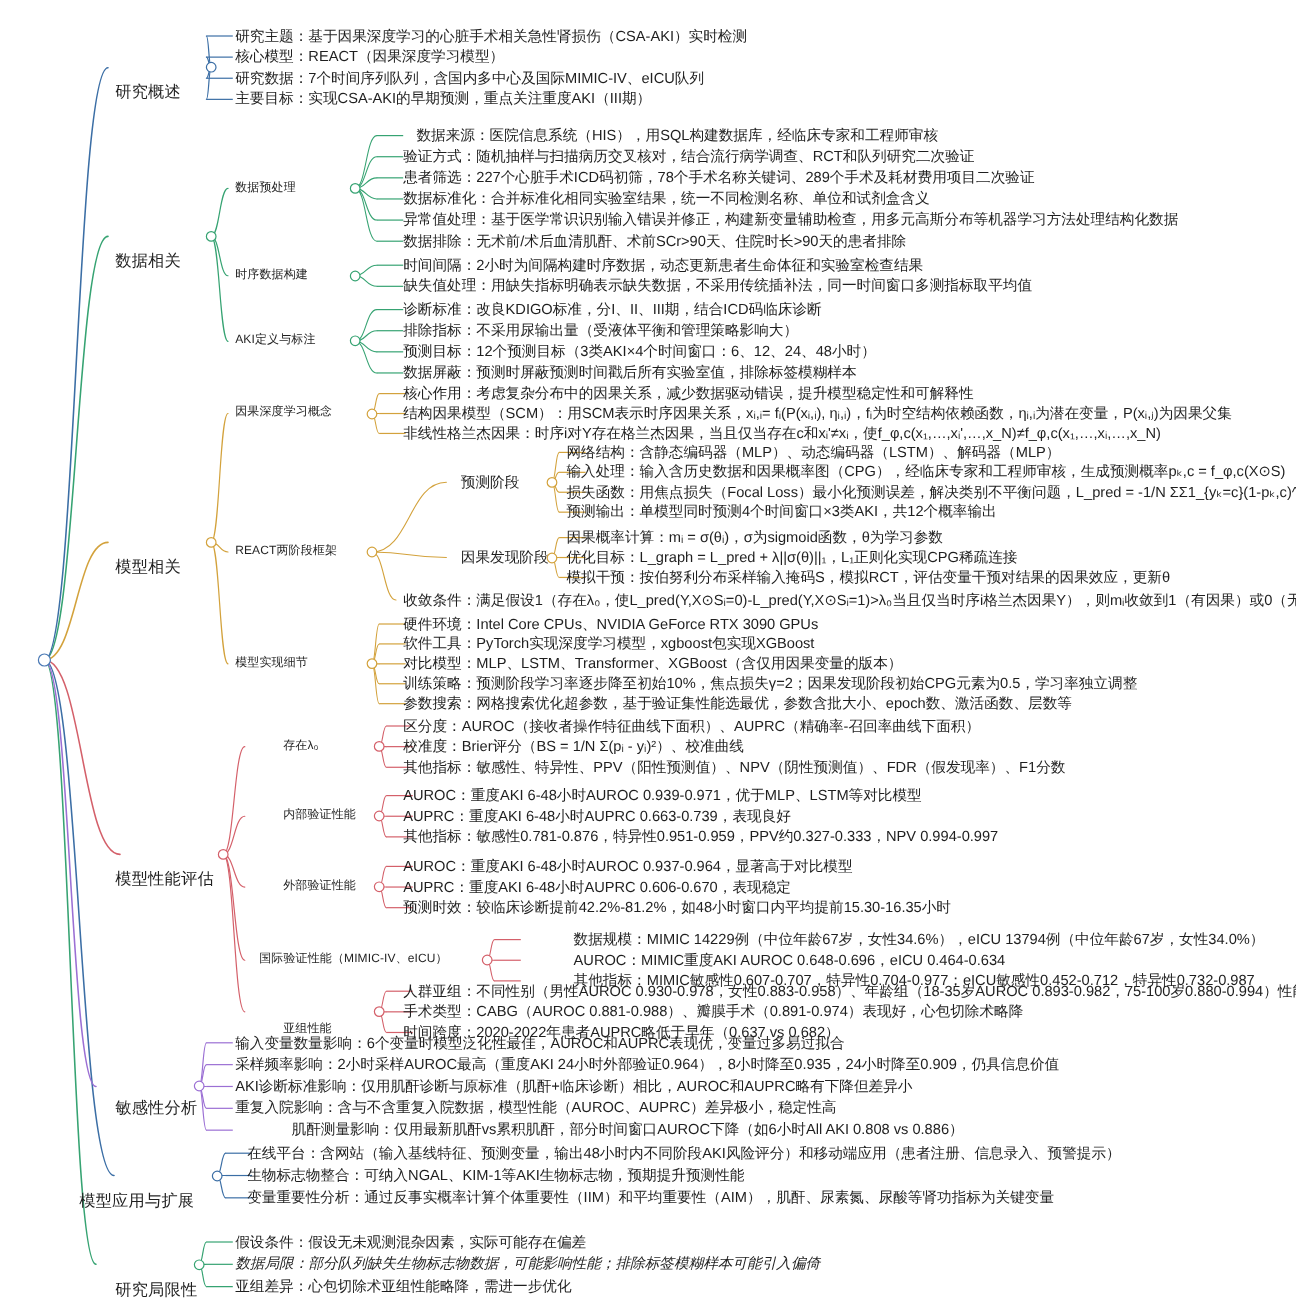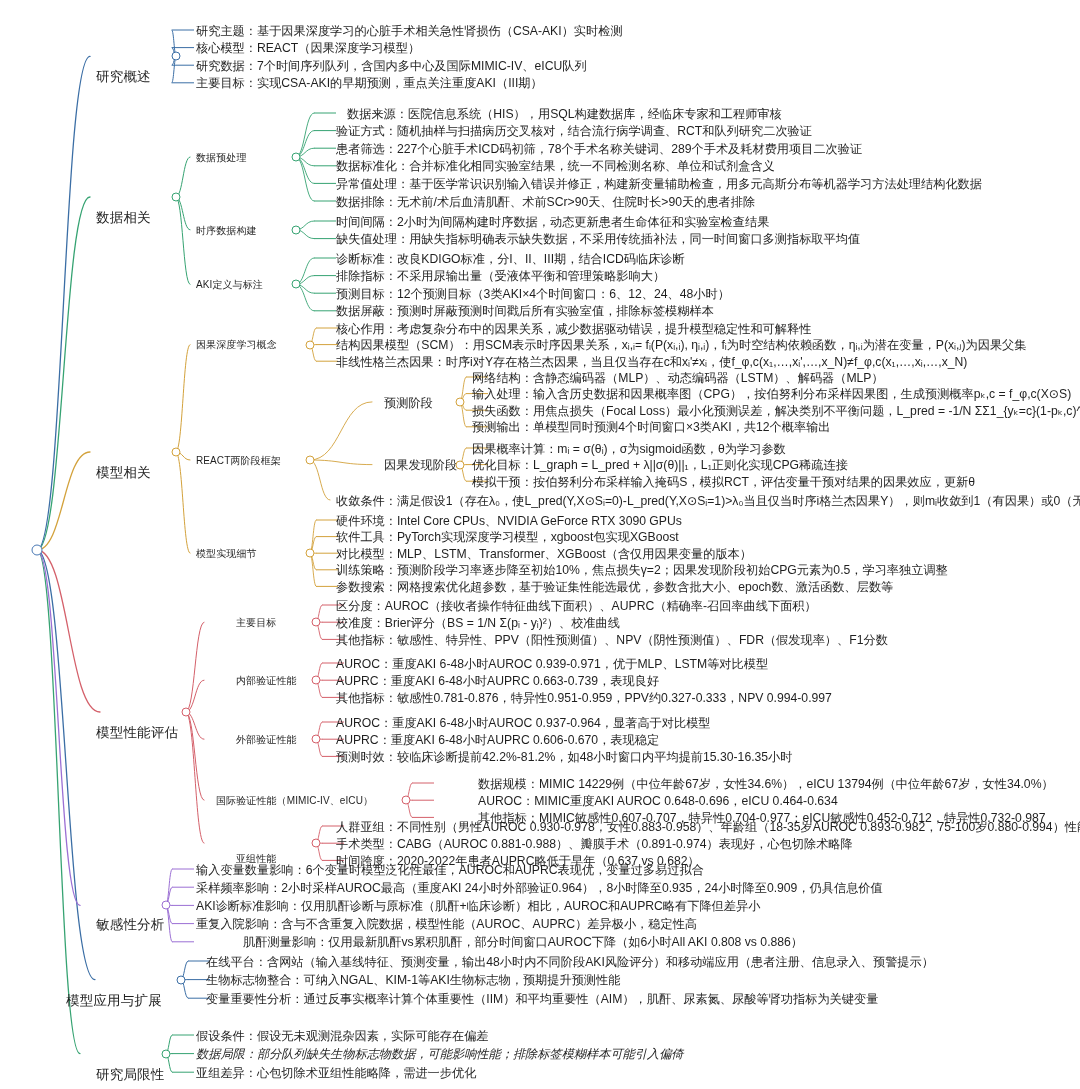--- a/index.html
+++ b/index.html
@@ -198,41 +198,41 @@
       <div class="node lvl1" style="left: 96px; top: 197px;"><span class="txt">数据相关</span></div>
       <div class="dot" style="left: 176px; top: 197px; border-color: rgb(54, 163, 114);"></div>
       <div class="node lvl2" style="left: 196px; top: 344.6px;"><span class="txt">因果深度学习概念</span></div>
       <div class="dot" style="left: 310px; top: 344.6px; border-color: rgb(211, 162, 60);"></div>
       <div class="node lvl3" style="left: 336px; top: 328px;"><span class="txt">核心作用：考虑复杂分布中的因果关系，减少数据驱动错误，提升模型稳定性和可解释性</span></div>
       <div class="node lvl3" style="left: 336px; top: 344.6px;"><span class="txt">结构因果模型（SCM）：用SCM表示时序因果关系，xᵢ,ᵢ= fᵢ(P(xᵢ,ᵢ), ηᵢ,ᵢ)，fᵢ为时空结构依赖函数，ηᵢ,ᵢ为潜在变量，P(xᵢ,ⱼ)为因果父集</span></div>
       <div class="node lvl3" style="left: 336px; top: 361.2px;"><span class="txt">非线性格兰杰因果：时序i对Y存在格兰杰因果，当且仅当存在c和xᵢ'≠xᵢ，使f_φ,c(x₁,…,xᵢ',…,x_N)≠f_φ,c(x₁,…,xᵢ,…,x_N)</span></div>
       <div class="node lvl3" style="left: 384px; top: 401.9px;"><span class="txt">预测阶段</span></div>
       <div class="dot" style="left: 460px; top: 401.9px; border-color: rgb(211, 162, 60);"></div>
       <div class="node lvl3" style="left: 472px; top: 377px;"><span class="txt">网络结构：含静态编码器（MLP）、动态编码器（LSTM）、解码器（MLP）</span></div>
-      <div class="node lvl3" style="left: 472px; top: 393.6px;"><span class="txt">输入处理：输入含历史数据和因果概率图（CPG），按伯努利分布采样因果图，生成预测概率pₖ,c = f_φ,c(X⊙S)</span></div>
+      <div class="node lvl3" style="left: 472px; top: 393.6px;"><span class="txt">输入处理：输入含历史数据和因果概率图（CPG），经临床专家和工程师审核，生成预测概率pₖ,c = f_φ,c(X⊙S)</span></div>
       <div class="node lvl3" style="left: 472px; top: 410.2px;"><span class="txt">损失函数：用焦点损失（Focal Loss）最小化预测误差，解决类别不平衡问题，L_pred = -1/N ΣΣ1_{yₖ=c}(1-pₖ,c)^γ log pₖ,c</span></div>
       <div class="node lvl3" style="left: 472px; top: 426.8px;"><span class="txt">预测输出：单模型同时预测4个时间窗口×3类AKI，共12个概率输出</span></div>
       <div class="node lvl3" style="left: 384px; top: 464.6px;"><span class="txt">因果发现阶段</span></div>
       <div class="dot" style="left: 460px; top: 464.6px; border-color: rgb(211, 162, 60);"></div>
       <div class="node lvl3" style="left: 472px; top: 448px;"><span class="txt">因果概率计算：mᵢ = σ(θᵢ)，σ为sigmoid函数，θ为学习参数</span></div>
       <div class="node lvl3" style="left: 472px; top: 464.6px;"><span class="txt">优化目标：L_graph = L_pred + λ||σ(θ)||₁，L₁正则化实现CPG稀疏连接</span></div>
       <div class="node lvl3" style="left: 472px; top: 481.2px;"><span class="txt">模拟干预：按伯努利分布采样输入掩码S，模拟RCT，评估变量干预对结果的因果效应，更新θ</span></div>
       <div class="node lvl3" style="left: 336px; top: 500px;"><span class="txt">收敛条件：满足假设1（存在λ₀，使L_pred(Y,X⊙Sᵢ=0)-L_pred(Y,X⊙Sᵢ=1)&gt;λ₀当且仅当时序i格兰杰因果Y），则mᵢ收敛到1（有因果）或0（无因果）</span></div>
       <div class="node lvl2" style="left: 196px; top: 460px;"><span class="txt">REACT两阶段框架</span></div>
       <div class="dot" style="left: 310px; top: 460px; border-color: rgb(211, 162, 60);"></div>
       <div class="node lvl2" style="left: 196px; top: 553.2px;"><span class="txt">模型实现细节</span></div>
       <div class="dot" style="left: 310px; top: 553.2px; border-color: rgb(211, 162, 60);"></div>
       <div class="node lvl3" style="left: 336px; top: 520px;"><span class="txt">硬件环境：Intel Core CPUs、NVIDIA GeForce RTX 3090 GPUs</span></div>
       <div class="node lvl3" style="left: 336px; top: 536.6px;"><span class="txt">软件工具：PyTorch实现深度学习模型，xgboost包实现XGBoost</span></div>
       <div class="node lvl3" style="left: 336px; top: 553.2px;"><span class="txt">对比模型：MLP、LSTM、Transformer、XGBoost（含仅用因果变量的版本）</span></div>
       <div class="node lvl3" style="left: 336px; top: 569.8px;"><span class="txt">训练策略：预测阶段学习率逐步降至初始10%，焦点损失γ=2；因果发现阶段初始CPG元素为0.5，学习率独立调整</span></div>
       <div class="node lvl3" style="left: 336px; top: 586.4px;"><span class="txt">参数搜索：网格搜索优化超参数，基于验证集性能选最优，参数含批大小、epoch数、激活函数、层数等</span></div>
       <div class="node lvl1" style="left: 96px; top: 452px;"><span class="txt">模型相关</span></div>
       <div class="dot" style="left: 176px; top: 452px; border-color: rgb(211, 162, 60);"></div>
-      <div class="node lvl2" style="left: 236px; top: 622.2px;"><span class="txt">主要目标</span></div>
+      <div class="node lvl2" style="left: 236px; top: 622.2px;"><span class="txt">存在λ₀</span></div>
       <div class="dot" style="left: 316px; top: 622.2px; border-color: rgb(212, 96, 106);"></div>
       <div class="node lvl3" style="left: 336px; top: 605px;"><span class="txt">区分度：AUROC（接收者操作特征曲线下面积）、AUPRC（精确率-召回率曲线下面积）</span></div>
       <div class="node lvl3" style="left: 336px; top: 622.2px;"><span class="txt">校准度：Brier评分（BS = 1/N Σ(pᵢ - yᵢ)²）、校准曲线</span></div>
       <div class="node lvl3" style="left: 336px; top: 639.4px;"><span class="txt">其他指标：敏感性、特异性、PPV（阳性预测值）、NPV（阴性预测值）、FDR（假发现率）、F1分数</span></div>
       <div class="node lvl2" style="left: 236px; top: 680.2px;"><span class="txt">内部验证性能</span></div>
       <div class="dot" style="left: 316px; top: 680.2px; border-color: rgb(212, 96, 106);"></div>
       <div class="node lvl3" style="left: 336px; top: 663px;"><span class="txt">AUROC：重度AKI 6-48小时AUROC 0.939-0.971，优于MLP、LSTM等对比模型</span></div>
       <div class="node lvl3" style="left: 336px; top: 680.2px;"><span class="txt">AUPRC：重度AKI 6-48小时AUPRC 0.663-0.739，表现良好</span></div>
       <div class="node lvl3" style="left: 336px; top: 697.4px;"><span class="txt">其他指标：敏感性0.781-0.876，特异性0.951-0.959，PPV约0.327-0.333，NPV 0.994-0.997</span></div>
       <div class="node lvl2" style="left: 236px; top: 739.2px;"><span class="txt">外部验证性能</span></div>

